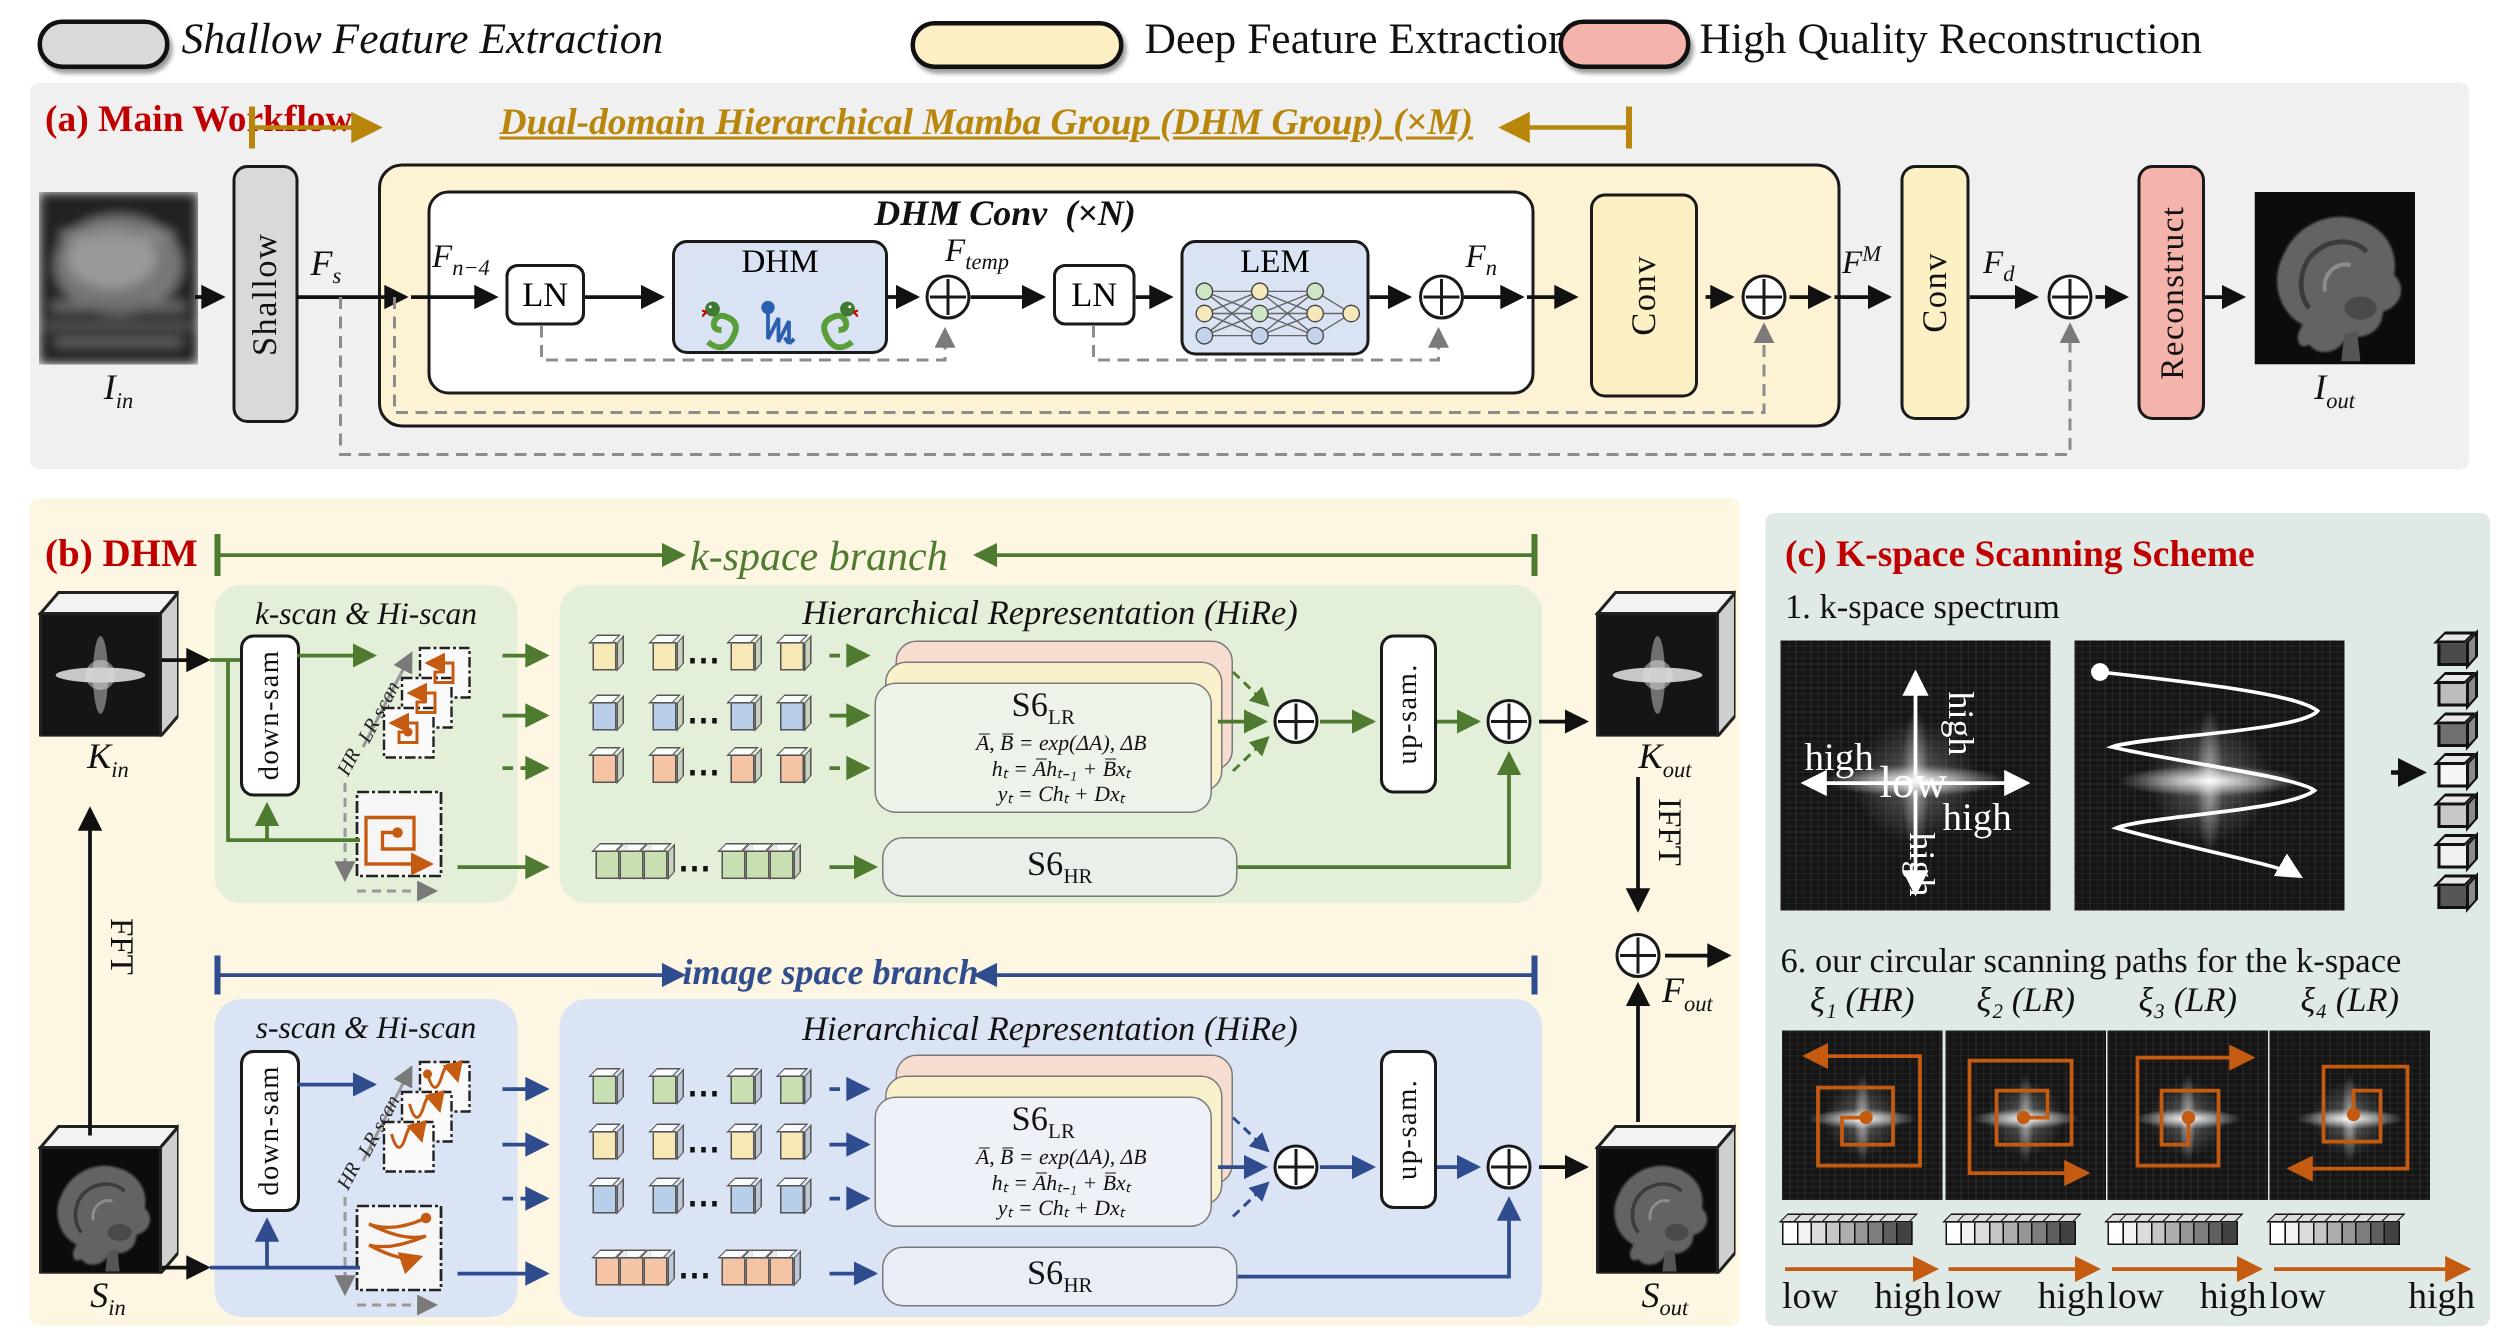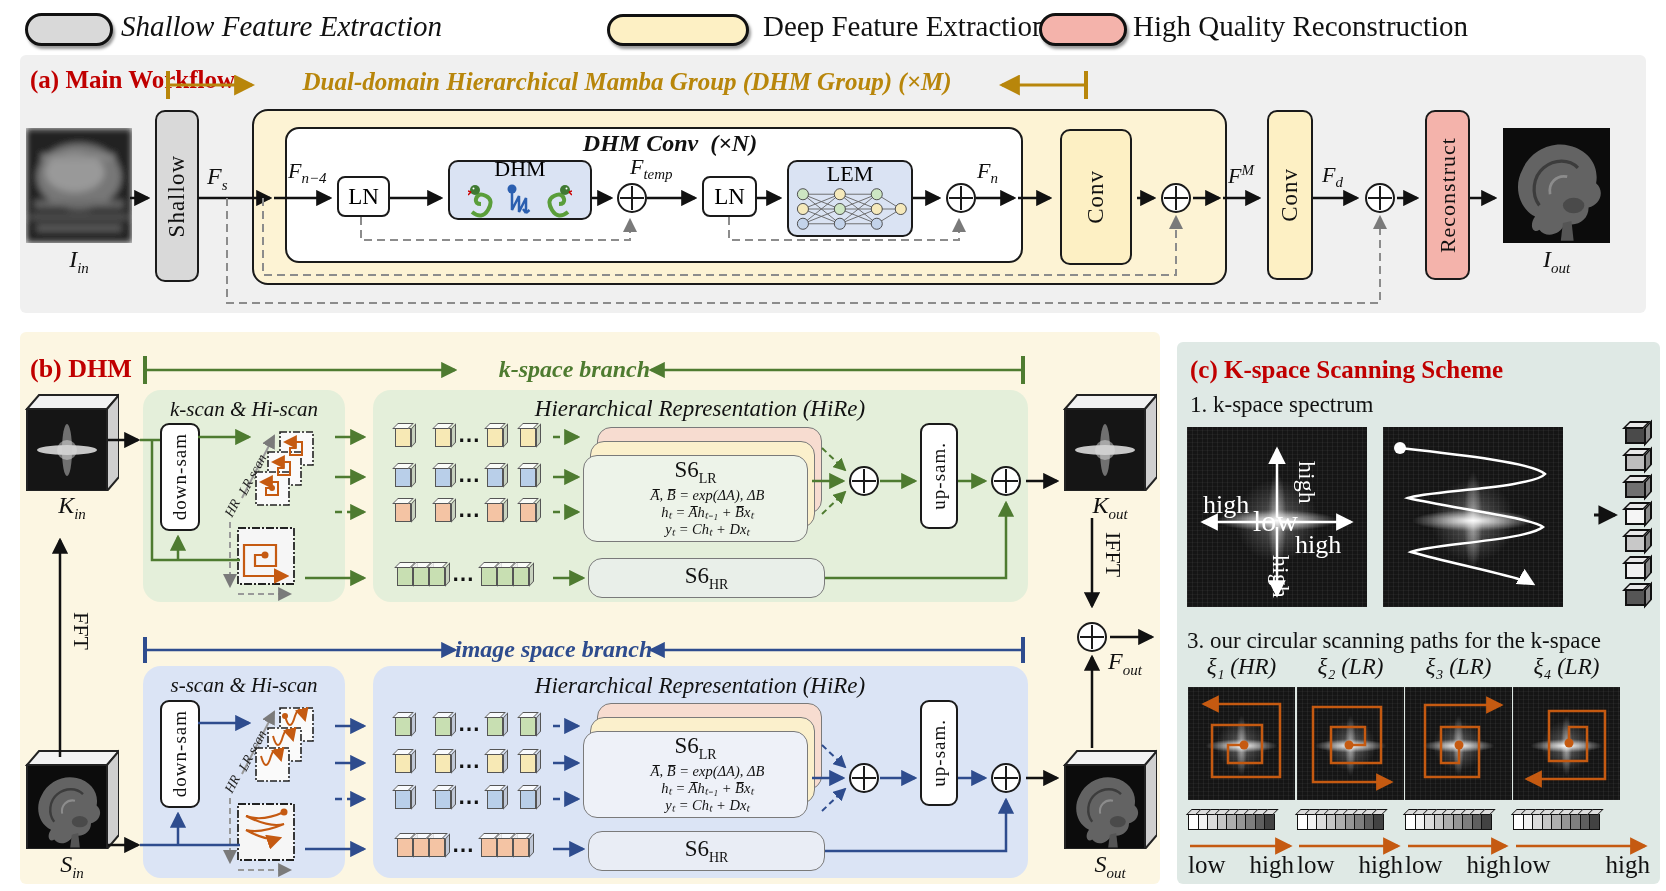--- a/index.html
+++ b/index.html
@@ -2,31 +2,31 @@
 <html style="--accent-red: #c00000; --gold: #b8860b; --green: #4e7b30; --blue: #2e4c8e; --orange: #c55a11; --panel-a-bg: #f0f0f0; --cream: #fdf3d4; --panel-b-bg: #fcf6e2; --k-panel: #e4efda; --img-panel: #dbe4f5; --panel-c-bg: #dfe9e5; --gray-box: #d9d9d9; --yellow-box: #fdf0c4; --pink-box: #f4b3ab; --mamba-box: #dae3f3; --cube-yellow: #f7e9b5; --cube-blue: #b9cfe9; --cube-orange: #f4c4a4; --cube-green: #c8dfb2; --stack-pink: #f7dcd0; --stack-yellow: #fbf0cc; --stack-front-k: #edf3e9; --stack-front-s: #eef1f8; --s6hr-k: #e9efe9; --s6hr-s: #e9edf5;"><head>
 <meta charset="utf-8">
 <style>
   html,body{margin:0;padding:0;background:#fff;font-family:"Liberation Serif",serif;}
   .canvas{position:relative;width:1666px;height:891px;background:#fff;overflow:hidden;}
   .abs{position:absolute;box-sizing:border-box;}
   .panel{border-radius:6px;}
   .pill{border:3px solid #111;border-radius:18px;box-shadow:2px 3px 3px rgba(0,0,0,.4);}
   .leg-label{font-size:29px;color:#111;white-space:nowrap;}
   .sec-title{font-weight:bold;color:var(--accent-red);font-size:25px;white-space:nowrap;}
-  .gold-label{color:var(--gold);font-weight:bold;font-style:italic;font-size:25px;text-align:center;white-space:nowrap;}
+  .gold-label{color:var(--gold);font-weight:bold;font-style:italic;font-size:25px;text-align:right;white-space:nowrap;text-decoration:underline;}
   .box{border:2.5px solid #1a1a1a;border-radius:10px;display:flex;align-items:center;justify-content:center;}
   .vt{writing-mode:vertical-rl;transform:rotate(180deg);font-size:23px;color:#111;letter-spacing:1px;}
   .vtd{writing-mode:vertical-rl;font-size:22px;color:#111;}
   .ml{font-style:italic;font-size:24px;color:#111;white-space:nowrap;}
   .ml sub{font-size:15px;font-style:italic;}
   .ml sup{font-size:15px;font-style:italic;}
   .op{position:absolute;width:30px;height:30px;border:2.5px solid #1a1a1a;border-radius:50%;background:#fff;box-sizing:border-box;z-index:5;}
   .op::before{content:'';position:absolute;left:50%;top:1px;bottom:1px;width:2.5px;margin-left:-1.25px;background:#1a1a1a;}
   .op::after{content:'';position:absolute;top:50%;left:1px;right:1px;height:2.5px;margin-top:-1.25px;background:#1a1a1a;}
-  .branch-label-k{color:var(--green);font-weight:bold;font-style:italic;font-size:24px;text-align:right;white-space:nowrap;}
+  .branch-label-k{color:var(--green);font-weight:normal;font-style:italic;font-size:28px;text-align:left;white-space:nowrap;}
   .branch-label-s{color:var(--blue);font-weight:bold;font-style:italic;font-size:24px;text-align:center;white-space:nowrap;}
   .hire-title{font-style:italic;font-size:23px;color:#111;text-align:center;white-space:nowrap;}
   .scan-title{font-style:italic;font-size:21px;color:#111;text-align:center;white-space:nowrap;}
   .kspace{background:
     radial-gradient(ellipse 52% 9% at 50% 52%, rgba(255,255,255,.95), rgba(255,255,255,0) 65%),
     radial-gradient(ellipse 8% 42% at 50% 52%, rgba(225,225,225,.6), rgba(255,255,255,0) 65%),
     radial-gradient(circle at 50% 52%, rgba(185,185,185,.45), rgba(30,30,30,0) 32%),
     repeating-linear-gradient(90deg, rgba(255,255,255,.05) 0 1px, transparent 1px 5px),
     repeating-linear-gradient(0deg, rgba(255,255,255,.04) 0 1px, transparent 1px 4px),
     #151515;}
@@ -258,21 +258,21 @@
   </div>
 
   <div class="abs ml" style="left:288px;top:158px;font-size:22px;">
     <span>F</span><sub>n−4</sub>
   </div>
 
   <div class="abs box" style="left:337px;top:176px;width:53px;height:41px;background:#fff;border-radius:8px;">
     <span style="font-size:23px">LN</span>
   </div>
 
-  <div class="abs box" style="left:448px;top:160px;width:144px;height:60px;background:var(--mamba-box);flex-direction:column;justify-content:flex-end;">
+  <div class="abs box" style="left:448px;top:160px;width:144px;height:76px;background:var(--mamba-box);flex-direction:column;justify-content:space-between;">
     <span style="font-size:22px;line-height:24px;">DHM</span>
     <div style="display:flex;align-items:center;gap:8px;margin-top:1px;">
       <svg width="30" height="36" viewBox="0 0 30 36">
         <path d="M4,30 q10,8 16,-2 q6,-10 -2,-14 q-8,-4 -10,3 q-1,5 5,5" fill="none" stroke="#5a9e3a" stroke-width="4"></path>
         <circle cx="7" cy="8" r="5" fill="#3f7a32"></circle>
           <circle cx="5.5" cy="6.5" r="1" fill="#fff"></circle>
         <path d="M3,10 l-3,3 M3,10 l-3,-1" stroke="#c00" stroke-width="1.5"></path>
       </svg>
       <svg width="28" height="36" viewBox="0 0 28 36">
         <circle cx="6" cy="7" r="4.5" fill="#2b5fb0"></circle>
@@ -625,21 +625,21 @@
   <div class="abs" style="left:1625px;top:426px;">
       <span class="ccube" style="--s: #4a4a4a;"></span>
       <span class="ccube" style="--s: #bdbdbd;"></span>
       <span class="ccube" style="--s: #707070;"></span>
       <span class="ccube" style="--s: #f5f5f5;"></span>
       <span class="ccube" style="--s: #c8c8c8;"></span>
       <span class="ccube" style="--s: #f0f0f0;"></span>
       <span class="ccube" style="--s: #565656;"></span>
     </div>
 
-  <div class="abs cap" style="left:1187px;top:628px;font-size:23px;">3. our circular scanning paths for the k-space</div>
+  <div class="abs cap" style="left:1187px;top:628px;font-size:23px;">6. our circular scanning paths for the k-space</div>
 
   <div class="abs xi" style="left:1188px;top:654px;width:107px;">ξ₁ (HR)</div>
   <div class="abs xi" style="left:1297px;top:654px;width:107px;">ξ₂ (LR)</div>
   <div class="abs xi" style="left:1405px;top:654px;width:107px;">ξ₃ (LR)</div>
   <div class="abs xi" style="left:1513px;top:654px;width:107px;">ξ₄ (LR)</div>
 
   <div class="abs kspace" style="left:1188px;top:687px;width:107px;height:113px;">
     <svg width="107" height="113" viewBox="0 0 107 113" style="position:absolute;left:0;top:0;">
       <circle cx="56" cy="58" r="4.5" fill="#c55a11"></circle>
       <path d="M56,58 H40 V76 H74 V38 H24 V90 H92 V17 H16" stroke="#c55a11" stroke-width="2.5" fill="none" marker-end="url(#mO)"></path>

